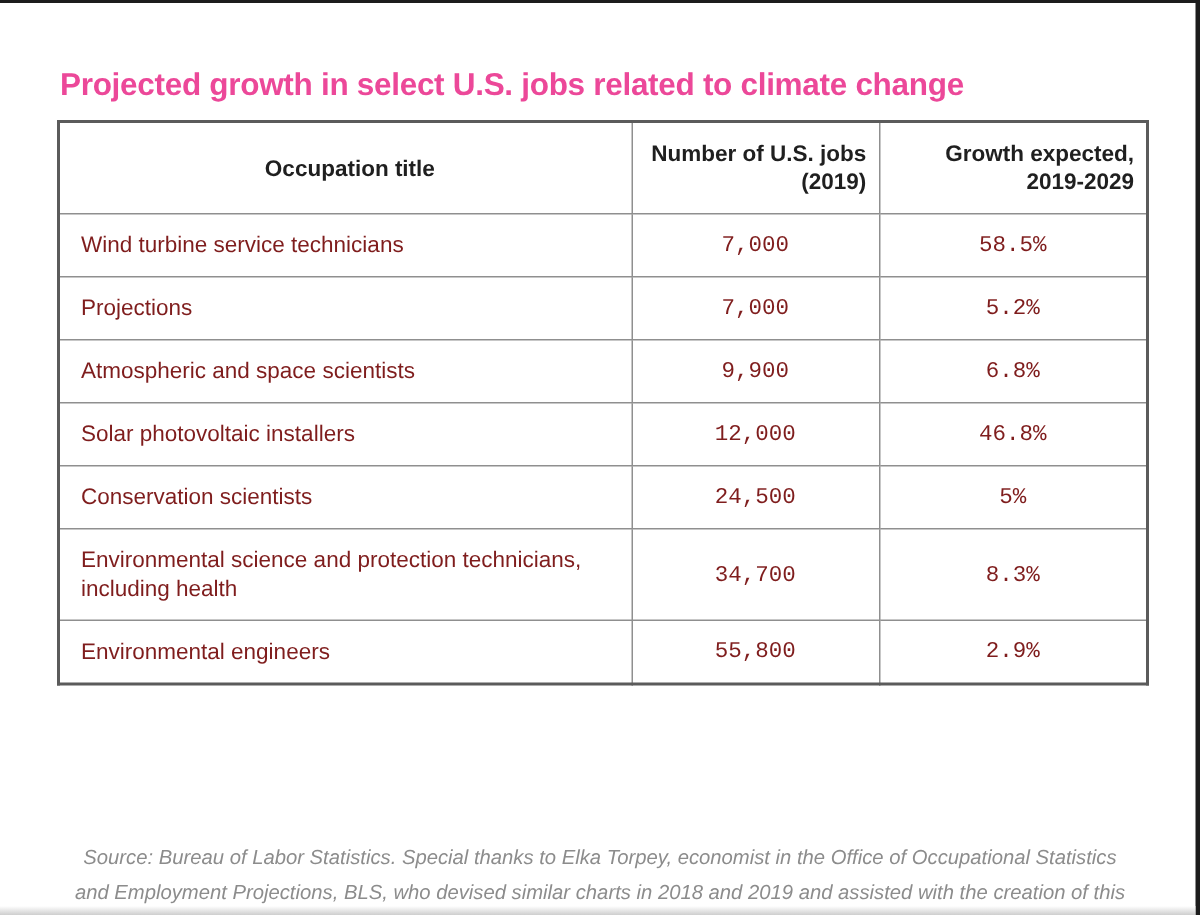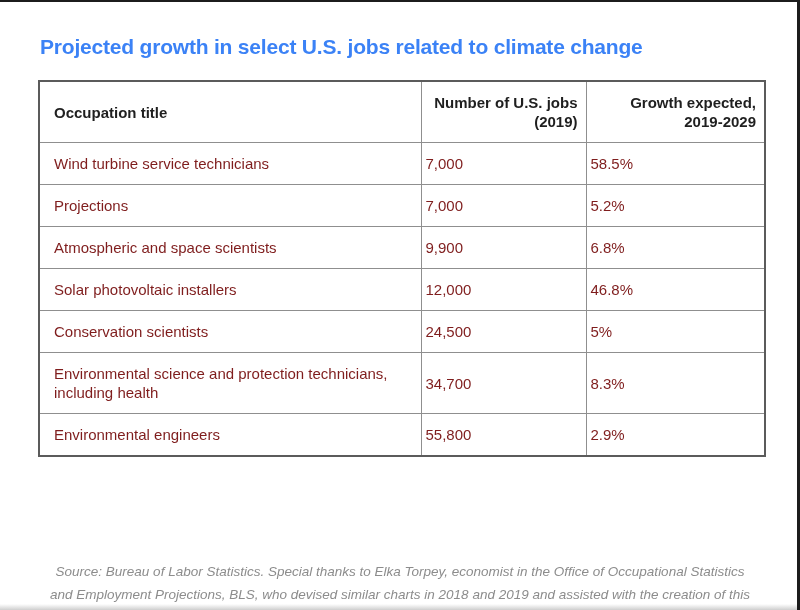--- a/index.html
+++ b/index.html
@@ -17,22 +17,22 @@
   .edge-right {
     position: absolute; top: 0; right: 0; width: 3px; height: 610px;
     background: #1c1c1c;
   }
   .edge-bottom {
     position: absolute; bottom: 0; left: 0; width: 797px; height: 6px;
     background: linear-gradient(#ffffff, #c2c2c2);
     opacity: .8;
   }
   .page-title {
-    position: absolute; left: 40px; top: 21px;
-    font-size: 21px; font-weight: bold; color: #3b82f6;
+    position: absolute; left: 40px; top: 31px;
+    font-size: 21px; font-weight: bold; color: #ec4899;
     letter-spacing: -0.2px;
     white-space: nowrap;
   }
   .table-wrap { position: absolute; left: 38px; top: 80px; }
   table.jobs {
     border-collapse: collapse;
     table-layout: fixed;
     width: 726px;
     border: 2px solid #5b5b5b;
   }
@@ -47,22 +47,22 @@
     vertical-align: middle;
     color: #7f1d1d;
     background: #ffffff;
   }
   table.jobs th {
     font-weight: bold;
     color: #1f1f1f;
     text-align: right;
     padding-left: 8px; padding-right: 8px;
   }
-  table.jobs th.left { text-align: left; padding-left: 14px; }
-  table.jobs td.num { padding-left: 4px; padding-right: 4px; }
+  table.jobs th.left { text-align: center; padding-left: 14px; }
+  table.jobs td.num { text-align: center; padding-left: 4px; padding-right: 4px; font-family: Liberation Mono, monospace; }
   .source-note {
     position: absolute; left: 45px; top: 560px; width: 710px;
     text-align: center;
     font-style: italic;
     font-size: 13.5px;
     line-height: 23px;
     color: #8c8c8c;
   }
 </style>
 </head>

